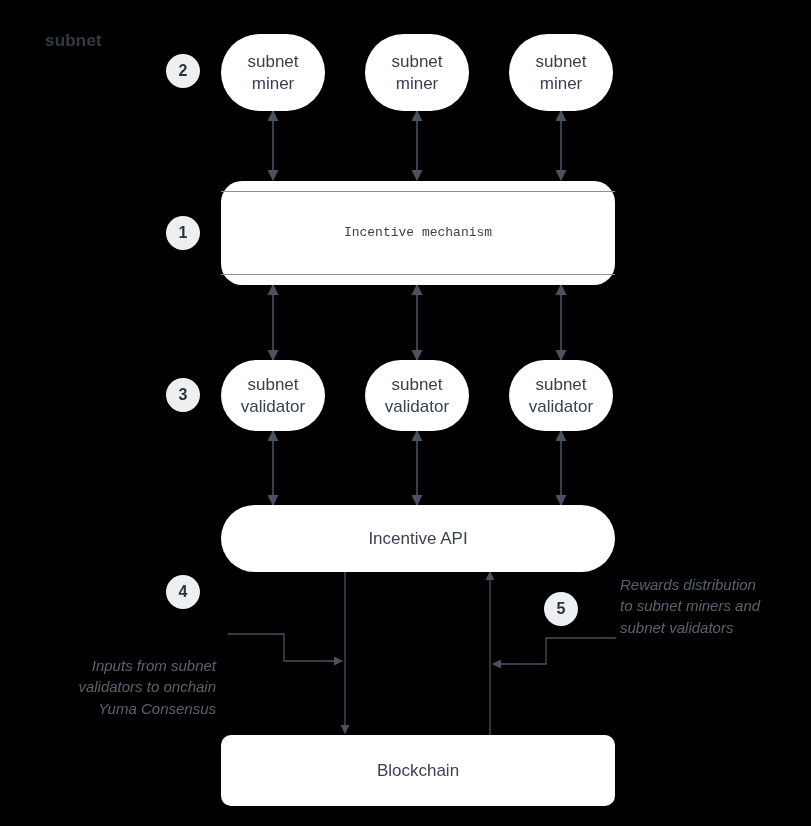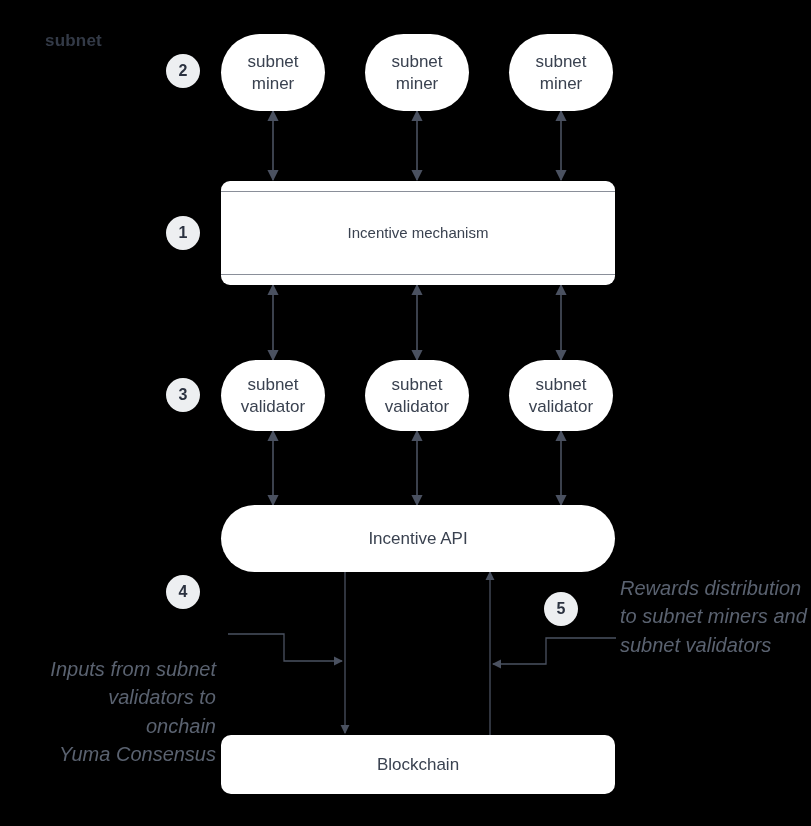--- a/index.html
+++ b/index.html
@@ -73,37 +73,38 @@
     font-size: 17px;
   }
   .node-pill .node-label {
     white-space: pre-line;
   }
   .node-rounded {
     border-radius: 10px;
     font-size: 17px;
   }
   .node-process {
-    border-radius: 9px;
-    font-size: 15px;
+    border-radius: 21px;
+    font-size: 13px;
+    font-family: Liberation Mono, monospace;
   }
   .node-process .proc-line {
     position: absolute;
     left: 0;
     width: 100%;
     height: 1px;
     background: #8a8f99;
   }
   .node-process .proc-line.top { top: 10px; }
   .node-process .proc-line.bottom { bottom: 10px; }
 
   
   .annotation {
     position: absolute;
-    font-size: 20px;
+    font-size: 15px;
     font-style: italic;
     color: #5a6270;
     line-height: 1.42;
     white-space: pre-line;
   }
   .annotation.right-align { text-align: right; margin-top: 44px; }
   .annotation.left-align { text-align: left; }
 </style>
 </head>
 <body>
@@ -181,21 +182,21 @@
   </div>
   <div class="node node-pill" style="left:497px; top:360px; width:104px; height:71px;">
     <span class="node-label">subnet
 validator</span>
   </div>
 
   <div class="node node-pill" style="left:209px; top:505px; width:394px; height:67px; border-radius:34px;">
     <span class="node-label">Incentive API</span>
   </div>
 
-  <div class="node node-rounded" style="left:209px; top:735px; width:394px; height:59px;">
+  <div class="node node-rounded" style="left:209px; top:735px; width:394px; height:71px;">
     <span class="node-label">Blockchain</span>
   </div>
 
   <div class="annotation right-align" style="left:24px; top:611px; width:180px;">Inputs from subnet
 validators to onchain
 Yuma Consensus</div>
 
   <div class="annotation left-align" style="left:608px; top:574px; width:190px;">Rewards distribution
 to subnet miners and
 subnet validators</div>

